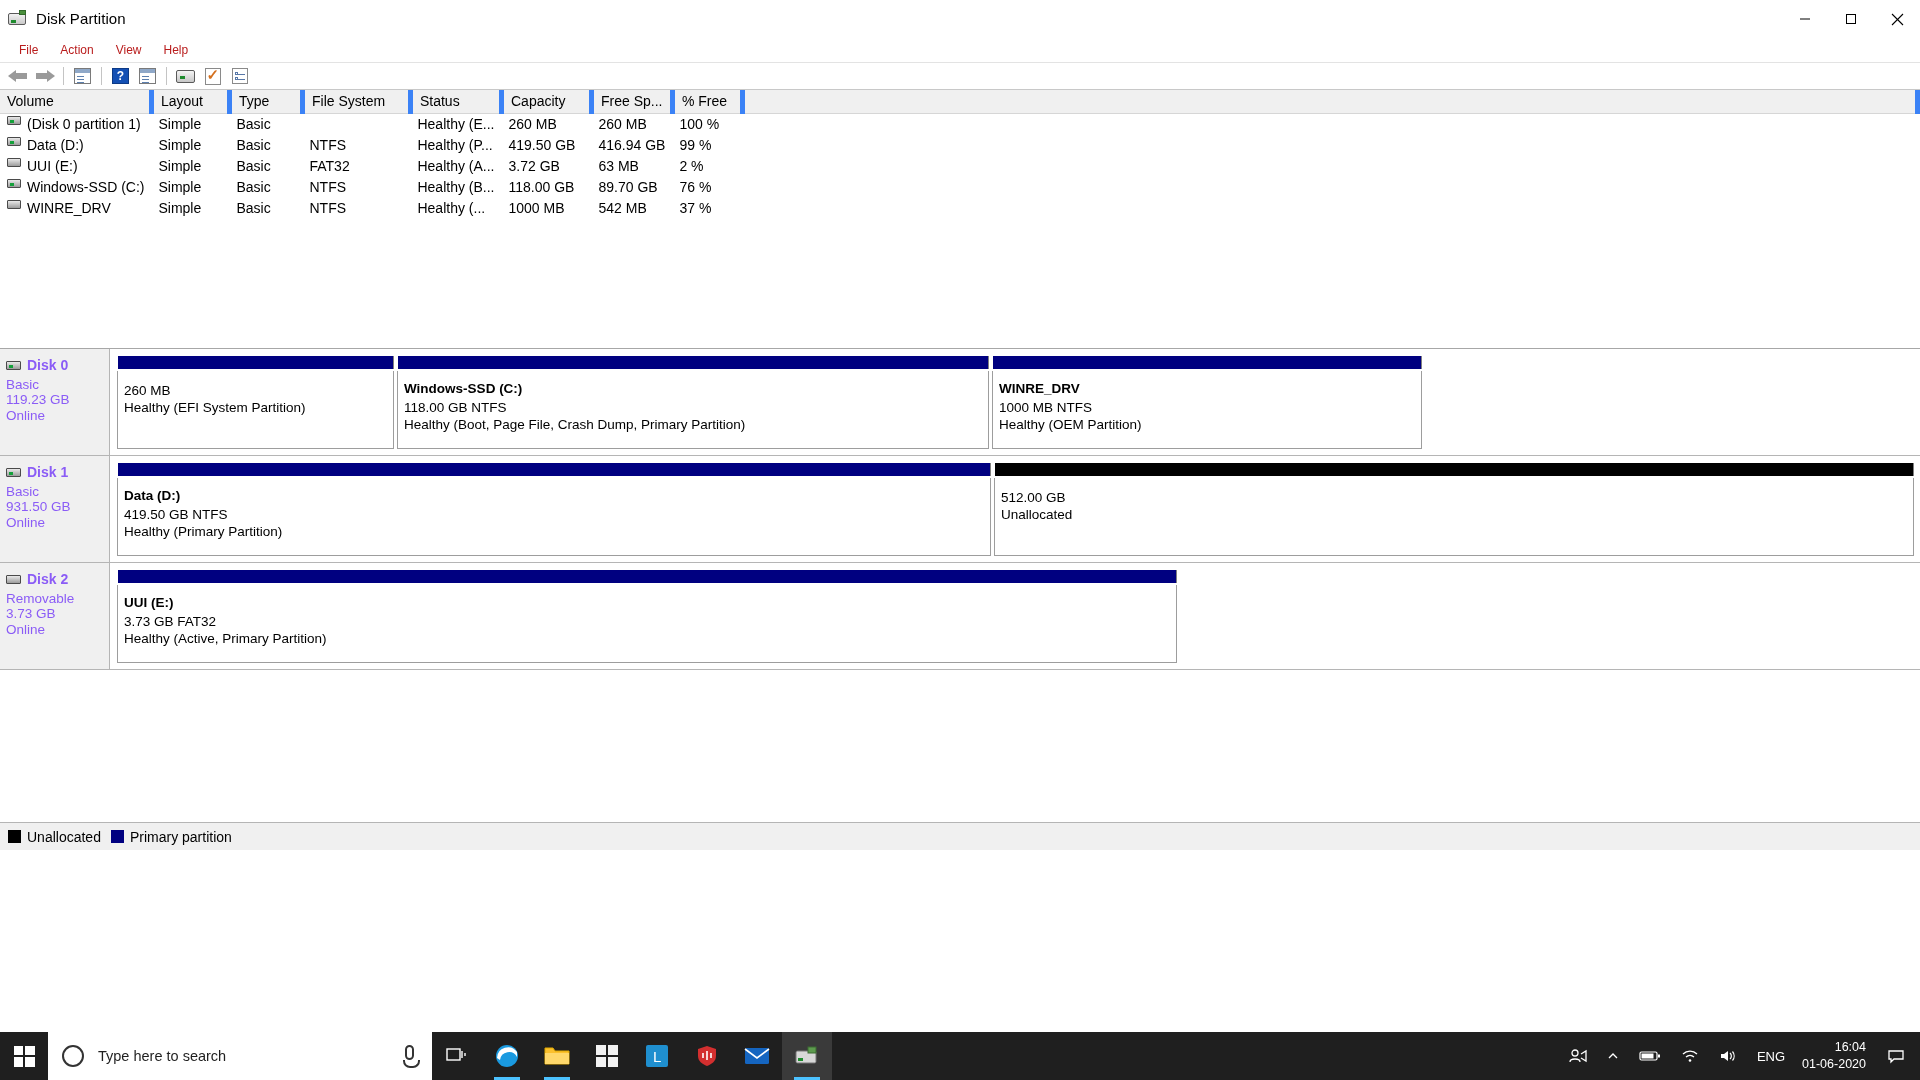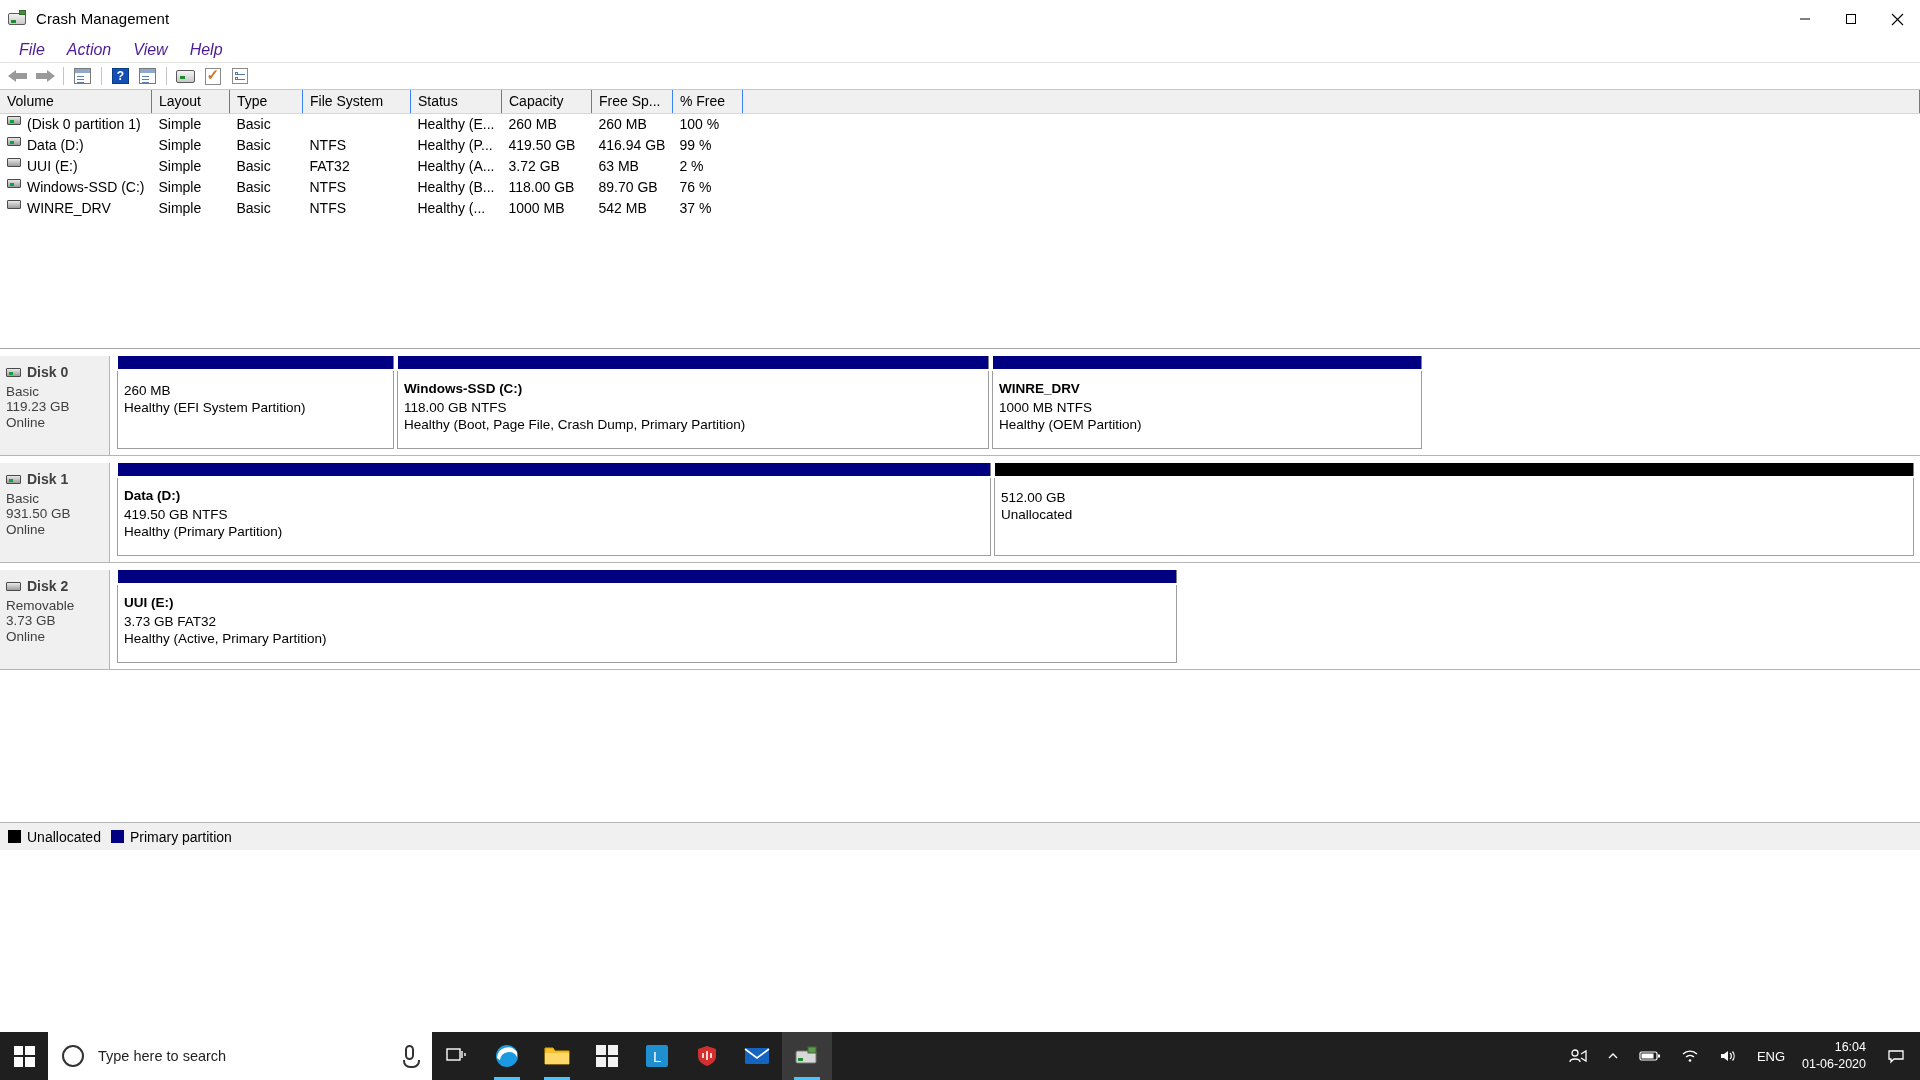--- a/index.html
+++ b/index.html
@@ -59,23 +59,22 @@
 
   
   .menubar {
     height: 25px;
     display: flex; align-items: center;
     padding-left: 8px;
     background: #ffffff;
     border-bottom: 1px solid #e3e3e3;
   }
   .menu-item {
-    font-size: 16px; color: #4c1d95;
+    font-size: 12px; color: #b91c1c;
     padding: 3px 11px;
-    font-style: italic;
   }
 
   
   .toolbar {
     height: 27px;
     display: flex; align-items: center;
     background: #ffffff;
     padding-left: 4px;
     border-bottom: 1px solid #c8c8c8;
   }
@@ -158,21 +157,21 @@
     overflow: hidden;
     position: relative;
   }
   table.vol {
     border-collapse: collapse;
     width: 100%;
     font-size: 14px;
   }
   table.vol thead th {
     background: #f0f0f0;
-    border-right: 1px solid #3b82f6;
+    border-right: 5px solid #3b82f6;
     border-bottom: 1px solid #d6d6d6;
     font-weight: normal;
     text-align: left;
     padding: 3px 7px 4px 7px;
     height: 21px;
     color: #000;
     white-space: nowrap;
   }
   table.vol tbody td {
     padding: 1px 7px;
@@ -213,23 +212,22 @@
     display: flex;
     height: 107px;
     border-bottom: 1px solid #b5b5b5;
     background: #fff;
   }
   .disk-info {
     width: 110px; flex: 0 0 110px;
     background: #f0f0f0;
     border-right: 1px solid #b5b5b5;
     padding: 8px 0 0 6px;
-    font-size: 13.5px; color: #404040;
+    font-size: 13.5px; color: #8b5cf6;
     line-height: 1.18;
-    margin-top: 7px;
   }
   .disk-info .dn {
     display: flex; align-items: center; gap: 6px;
     font-weight: bold; font-size: 14px; margin-bottom: 3px;
   }
   .disk-info .dn .vol-ico { width: 15px; height: 9px; }
   .disk-parts {
     flex: 1 1 auto;
     display: flex;
     padding: 7px 0 0 7px;
@@ -346,21 +344,21 @@
 </style>
 </head>
 <body>
 
 <div class="titlebar">
   <div class="tb-icon">
     <div class="body"></div>
       <div class="tab"></div>
       <div class="led"></div>
   </div>
-  <div class="tb-title">Crash Management</div>
+  <div class="tb-title">Disk Partition</div>
   <div class="win-buttons">
     <div class="win-btn">
       <svg width="12" height="12" viewBox="0 0 12 12">
           <line x1="1" y1="6" x2="11" y2="6" stroke="#000" stroke-width="1"></line>
         </svg>
     </div>
     <div class="win-btn">
       <svg width="12" height="12" viewBox="0 0 12 12">
           <rect x="1.5" y="1.5" width="9" height="9" fill="none" stroke="#000" stroke-width="1"></rect>
         </svg>

